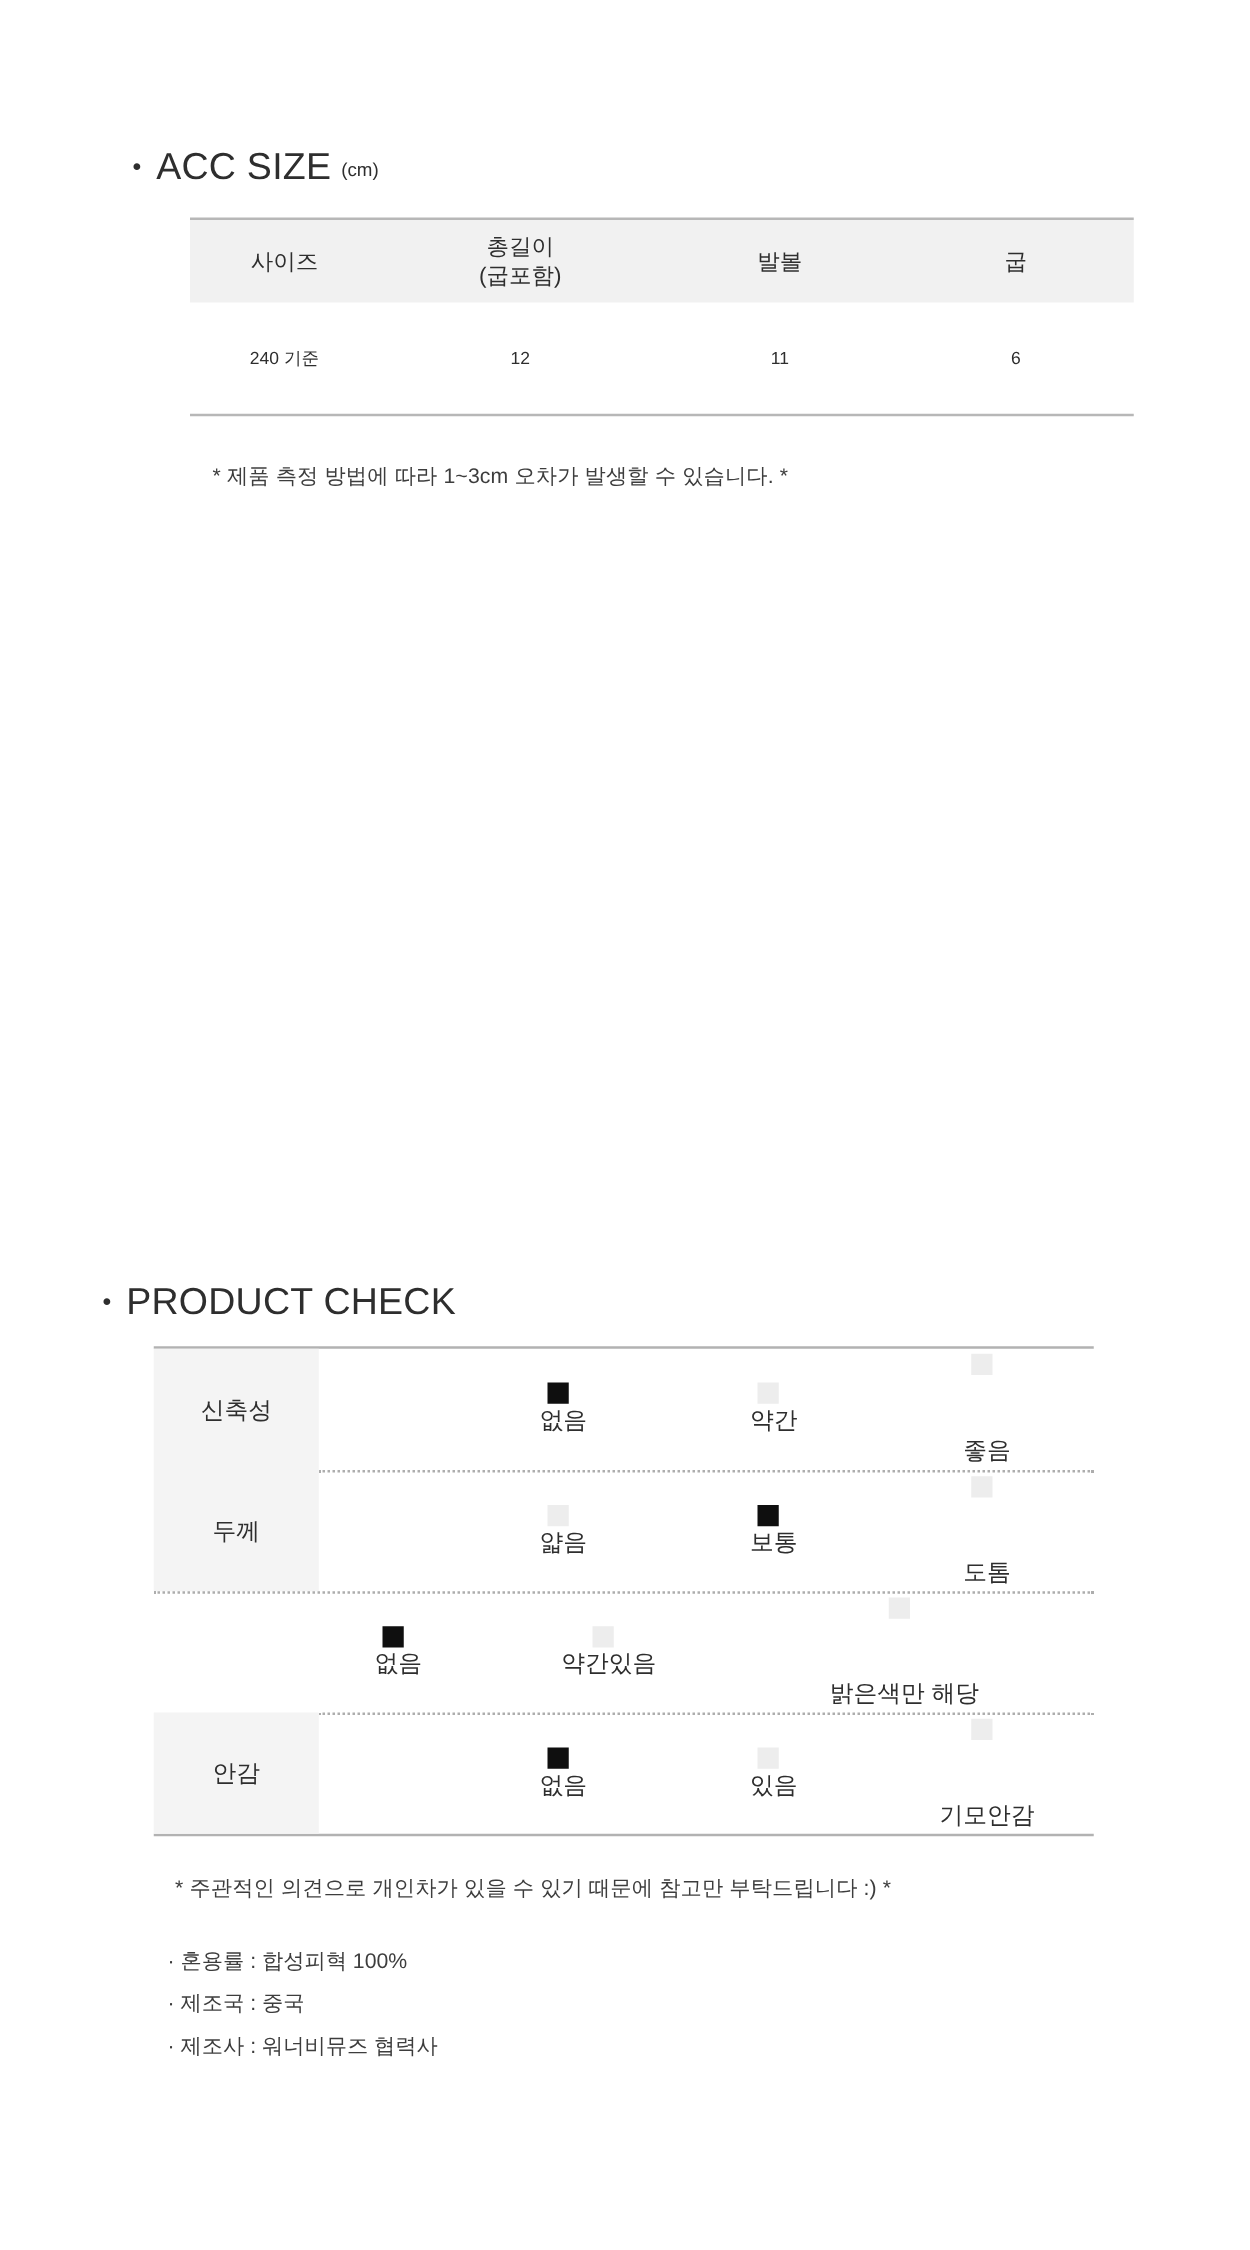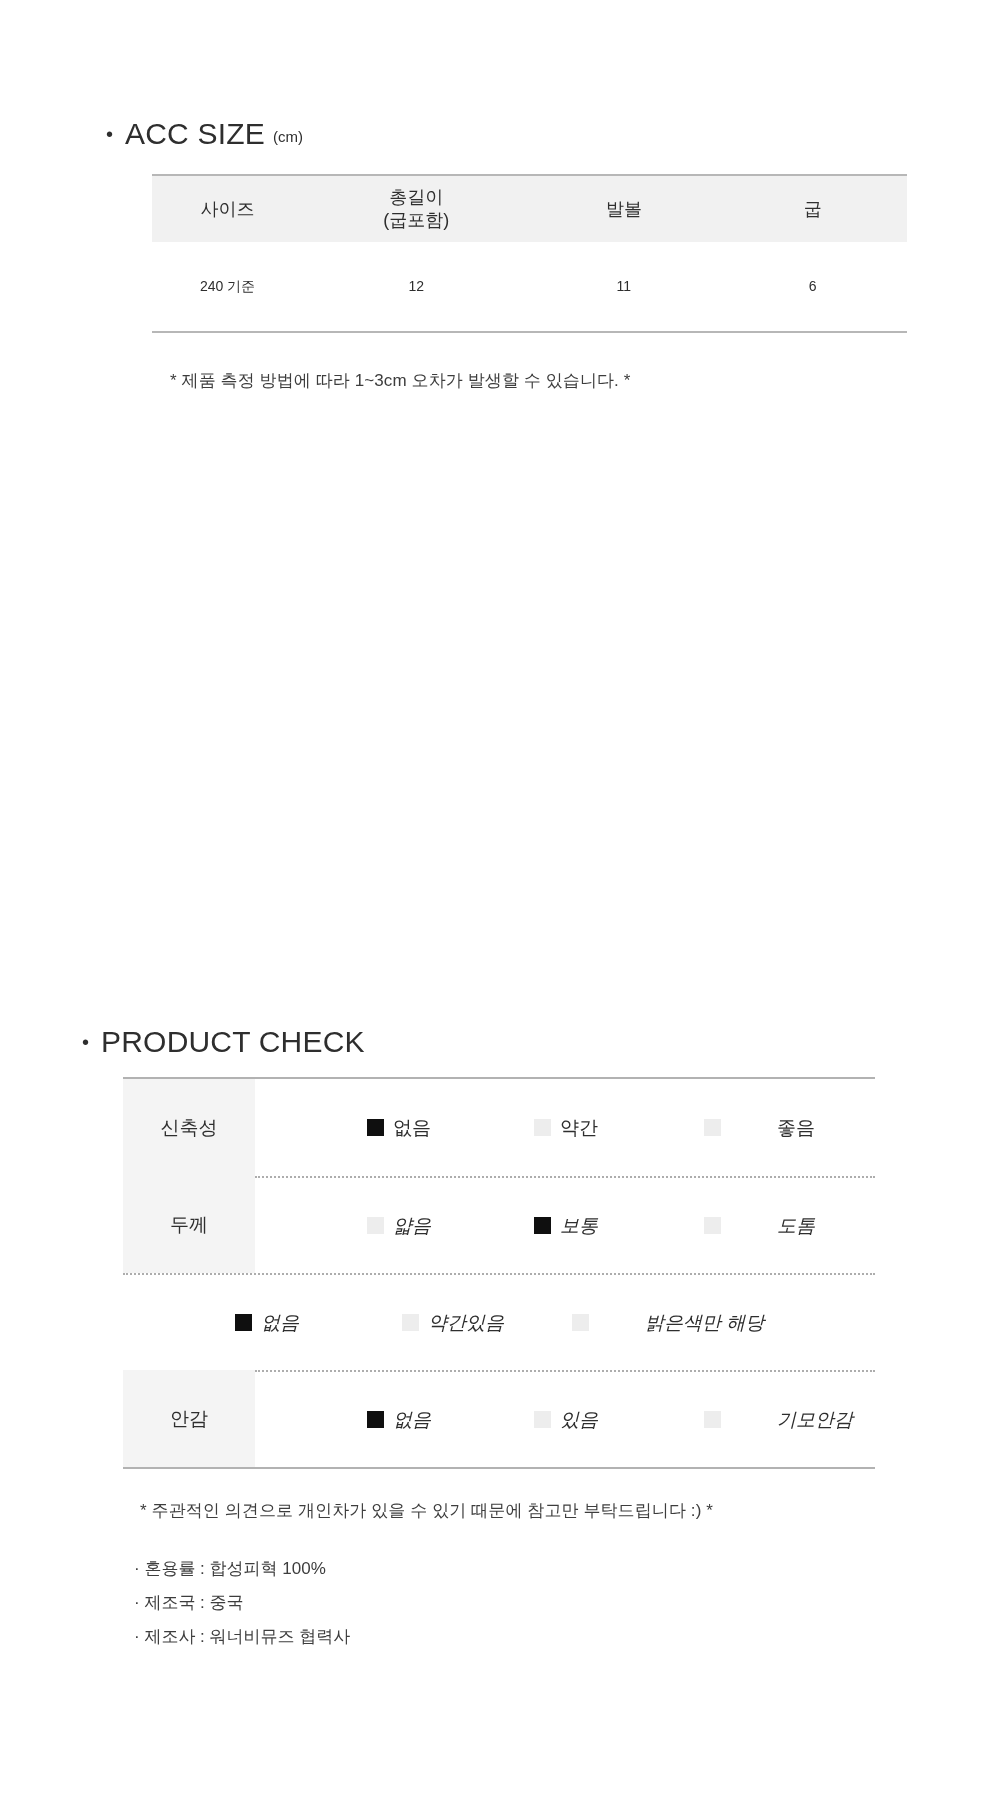--- a/index.html
+++ b/index.html
@@ -32,22 +32,22 @@
   .pc-table {
     position:absolute; left:123px; top:1077px; width:752px;
     border-top:2px solid #b2b2b2; border-bottom:2px solid #b2b2b2;
   }
   .pc-row { display:flex; height:97px; }
   .pc-label {
     width:132px; background:#f4f4f4; display:flex; align-items:center; justify-content:center;
     font-size:19px; color:#2e2e2e;
   }
   .pc-opts { flex:1; display:flex; align-items:center; padding-left:112px; }
-  .pc-row + .pc-row .pc-opts { border-top:2px dotted #adadad;font-style:italic; }
-  .pc-opt { width:167px; display:flex; align-items:center; }
+  .pc-row + .pc-row .pc-opts { border-top:2px dotted #adadad; }
+  .pc-opt { width:167px; display:flex; align-items:center;flex-direction:column; }
   .pc-opt.o2 { width:170px; }
   .pc-opt.o3 { flex:1;gap:47px; }
   .box { width:17px; height:17px; background:#ededed; flex:0 0 auto; margin-right:9px; }
   .box.checked { background:#0f0f0f; }
   .opt-label { font-size:19px; color:#2e2e2e; white-space:nowrap; }
 
   .pc-info { position:absolute; left:134px; top:1551px; font-size:17px; color:#3d3d3d; }
   .pc-info .info-line { height:34px; display:flex; align-items:center; white-space:nowrap; }
 </style>
 </head>

